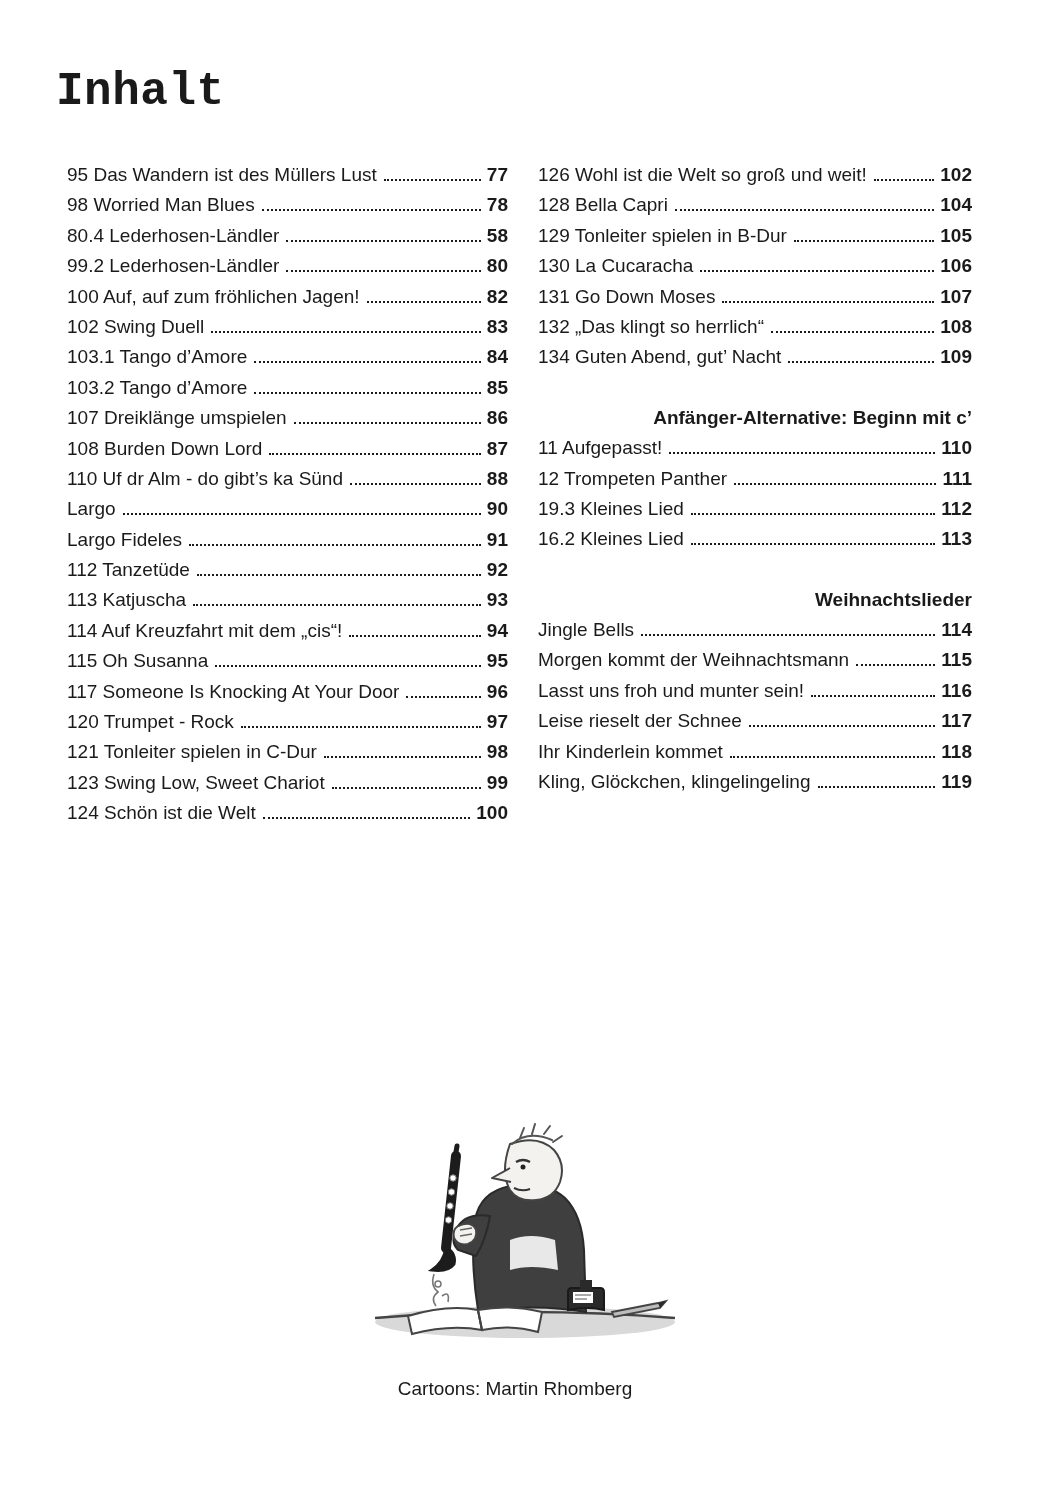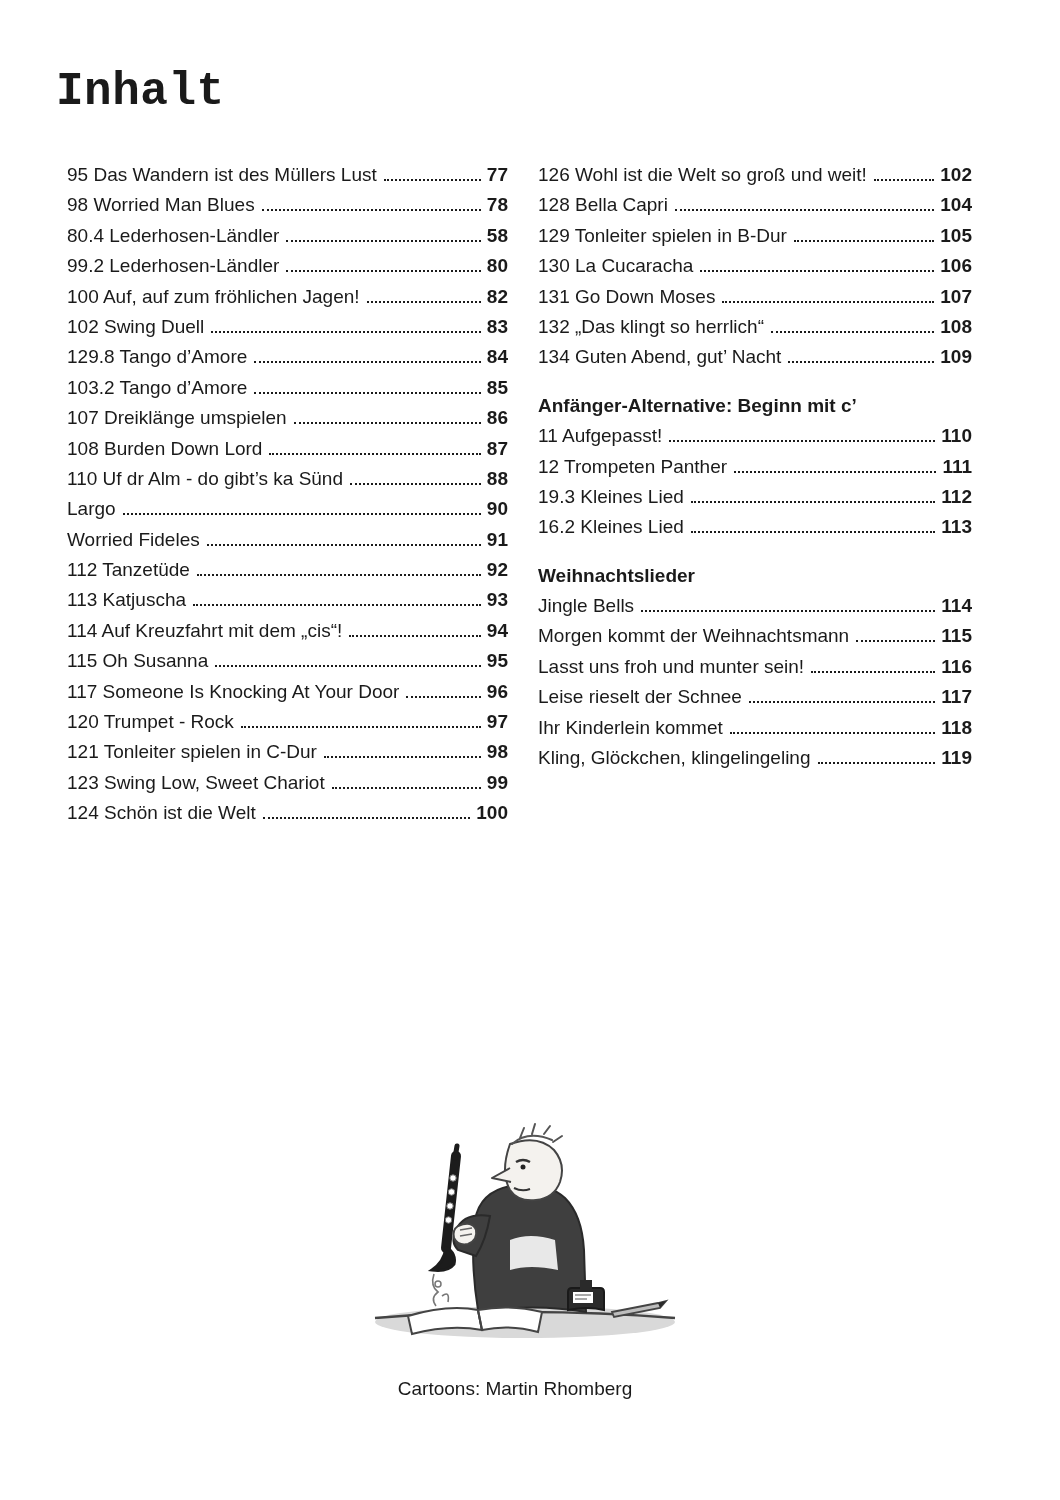--- a/index.html
+++ b/index.html
@@ -19,21 +19,21 @@
     letter-spacing:0.5px;
     font-family:Liberation Mono, monospace;
   }
   .toc-col {
     position:absolute;
     top:160px;
     font-size:19px;
   }
   .toc-col.left  { left:67px;  width:441px; }
   .toc-col.right { left:538px; width:434px; }
-  .section + .section { margin-top:18px; }
+  .section + .section { margin-top:30px;text-align:right; }
   .section-heading {
     font-weight:bold;
     height:30.4px;
     line-height:30.4px;
     white-space:nowrap;
   }
   .entry {
     display:flex;
     align-items:baseline;
     height:30.4px;
@@ -95,21 +95,21 @@
         <span class="entry-title">100 Auf, auf zum fröhlichen Jagen!</span>
         <span class="leader"></span>
         <span class="entry-page">82</span>
       </div>
       <div class="entry">
         <span class="entry-title">102 Swing Duell</span>
         <span class="leader"></span>
         <span class="entry-page">83</span>
       </div>
       <div class="entry">
-        <span class="entry-title">129.8 Tango d’Amore</span>
+        <span class="entry-title">103.1 Tango d’Amore</span>
         <span class="leader"></span>
         <span class="entry-page">84</span>
       </div>
       <div class="entry">
         <span class="entry-title">103.2 Tango d’Amore</span>
         <span class="leader"></span>
         <span class="entry-page">85</span>
       </div>
       <div class="entry">
         <span class="entry-title">107 Dreiklänge umspielen</span>
@@ -125,21 +125,21 @@
         <span class="entry-title">110 Uf dr Alm - do gibt’s ka Sünd</span>
         <span class="leader"></span>
         <span class="entry-page">88</span>
       </div>
       <div class="entry">
         <span class="entry-title">Largo</span>
         <span class="leader"></span>
         <span class="entry-page">90</span>
       </div>
       <div class="entry">
-        <span class="entry-title">Worried Fideles</span>
+        <span class="entry-title">Largo Fideles</span>
         <span class="leader"></span>
         <span class="entry-page">91</span>
       </div>
       <div class="entry">
         <span class="entry-title">112 Tanzetüde</span>
         <span class="leader"></span>
         <span class="entry-page">92</span>
       </div>
       <div class="entry">
         <span class="entry-title">113 Katjuscha</span>

